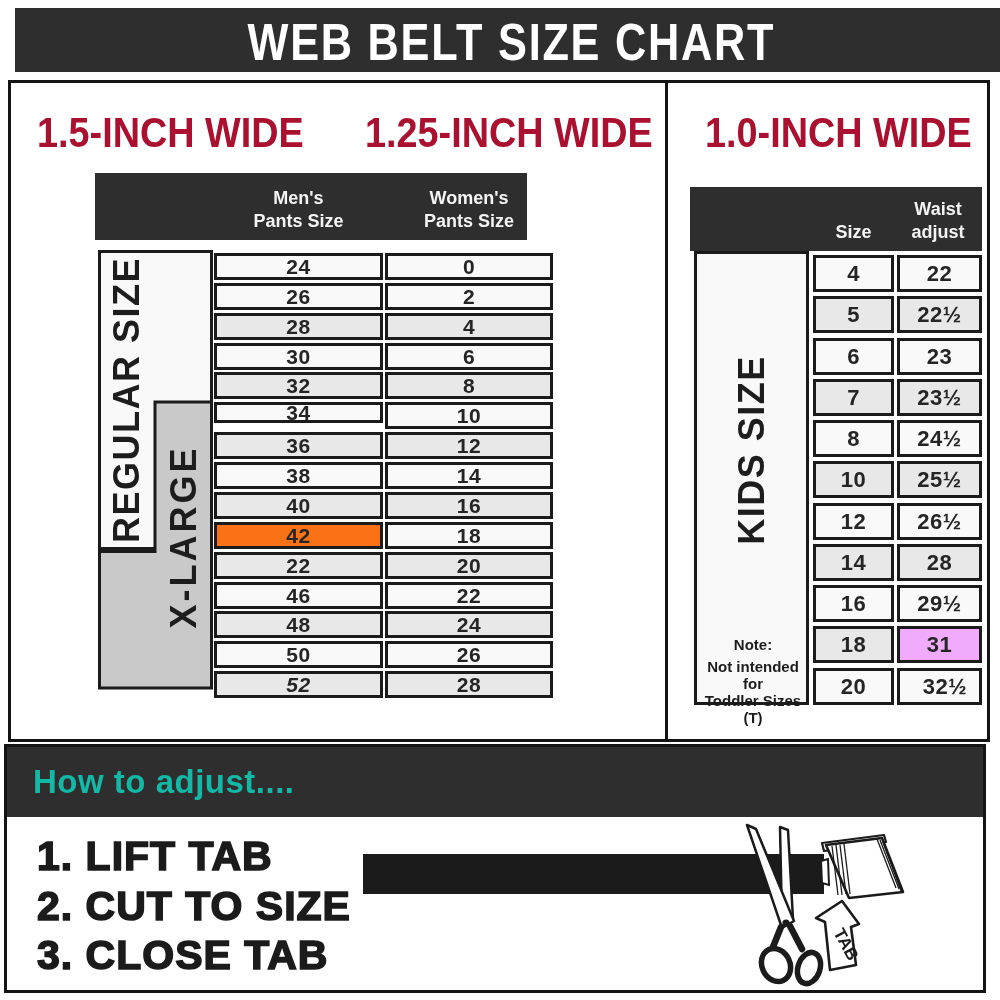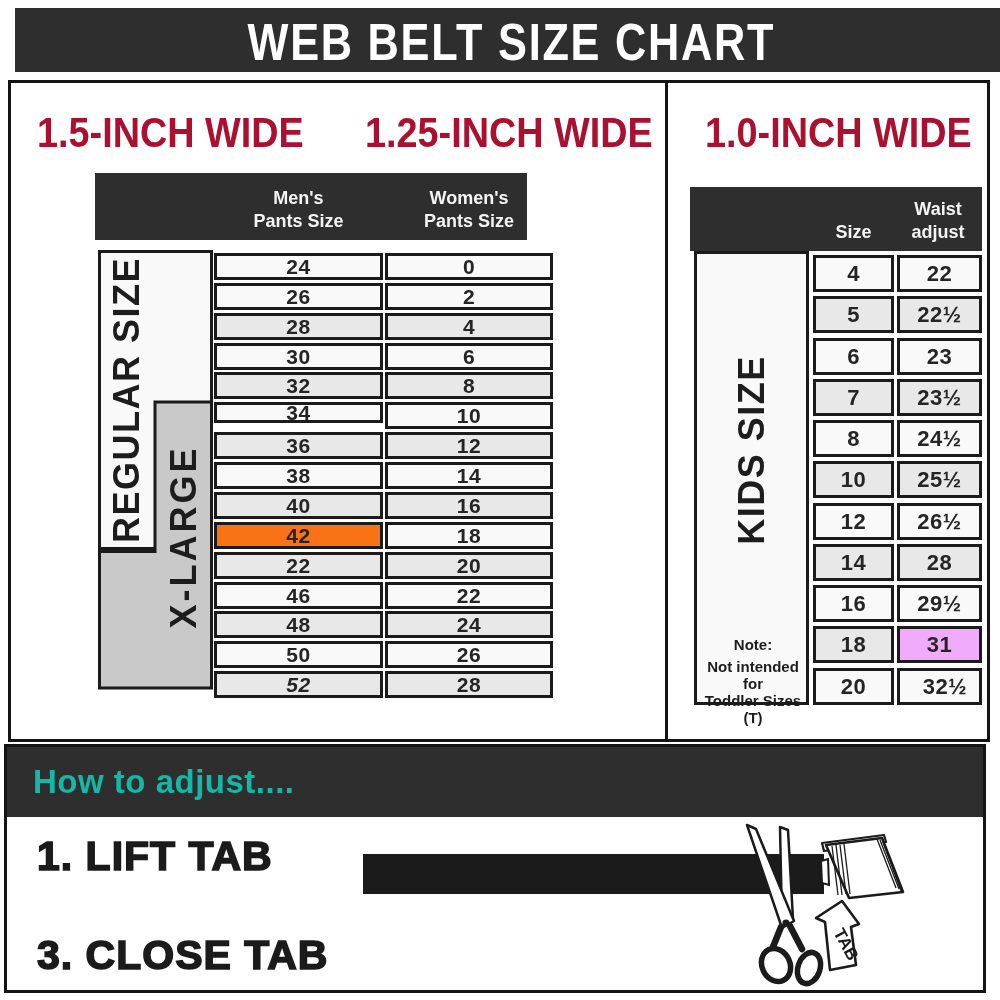--- a/index.html
+++ b/index.html
@@ -159,20 +159,21 @@
         <div class="cell" style="left: 229px; top: 585px; width: 85px; height: 37px; background: rgb(249, 249, 249); font-size: 22px; padding-left: 11px;">32½</div>
       </div>
   </div>
 
   <div id="footer" class="abs">
     <div class="footer-bar">
       <span>How to adjust....</span>
     </div>
 
     <div class="step" style="top:86px;">1. LIFT TAB</div>
+    <div class="step" style="top:136px;">2. CUT TO SIZE</div>
     <div class="step" style="top:185px;">3. CLOSE TAB</div>
 
     <svg class="abs" style="left:343px;top:70px;" width="575" height="170" viewBox="350 818 575 170">
 
       <rect x="363" y="855" width="461" height="40" fill="#1b1b1b"></rect>
 
       <g>
         <polygon points="780,828 788,831 793,920 782,923" fill="#ffffff" stroke="#1b1b1b" stroke-width="2.5" stroke-linejoin="round"></polygon>
         <polygon points="747,826 756,830 794,922 782,929" fill="#ffffff" stroke="#1b1b1b" stroke-width="2.5" stroke-linejoin="round"></polygon>
         <path d="M781,928 L773,948" stroke="#1b1b1b" stroke-width="6.5" stroke-linecap="round"></path>

